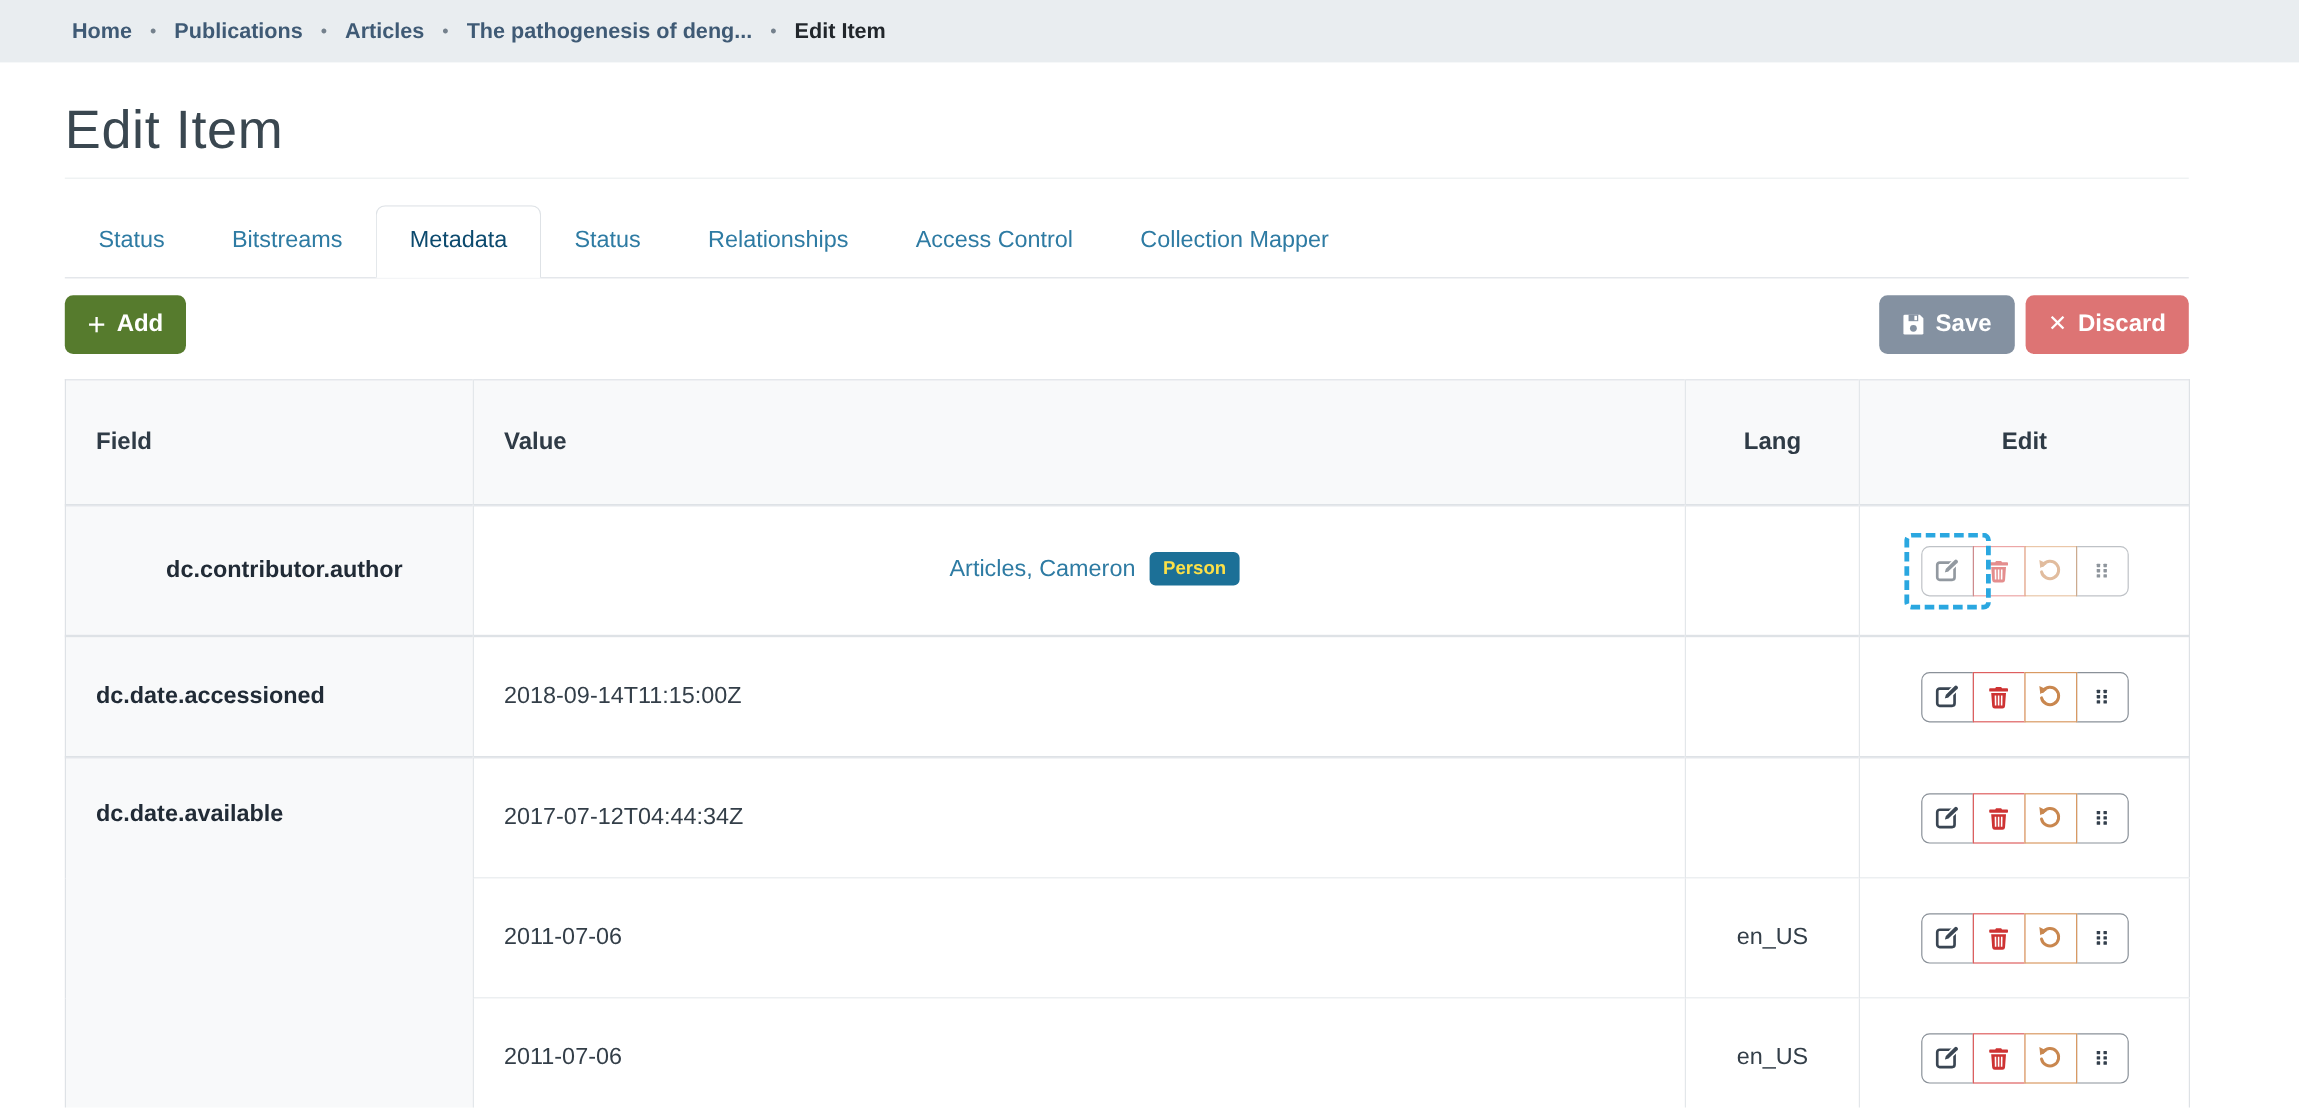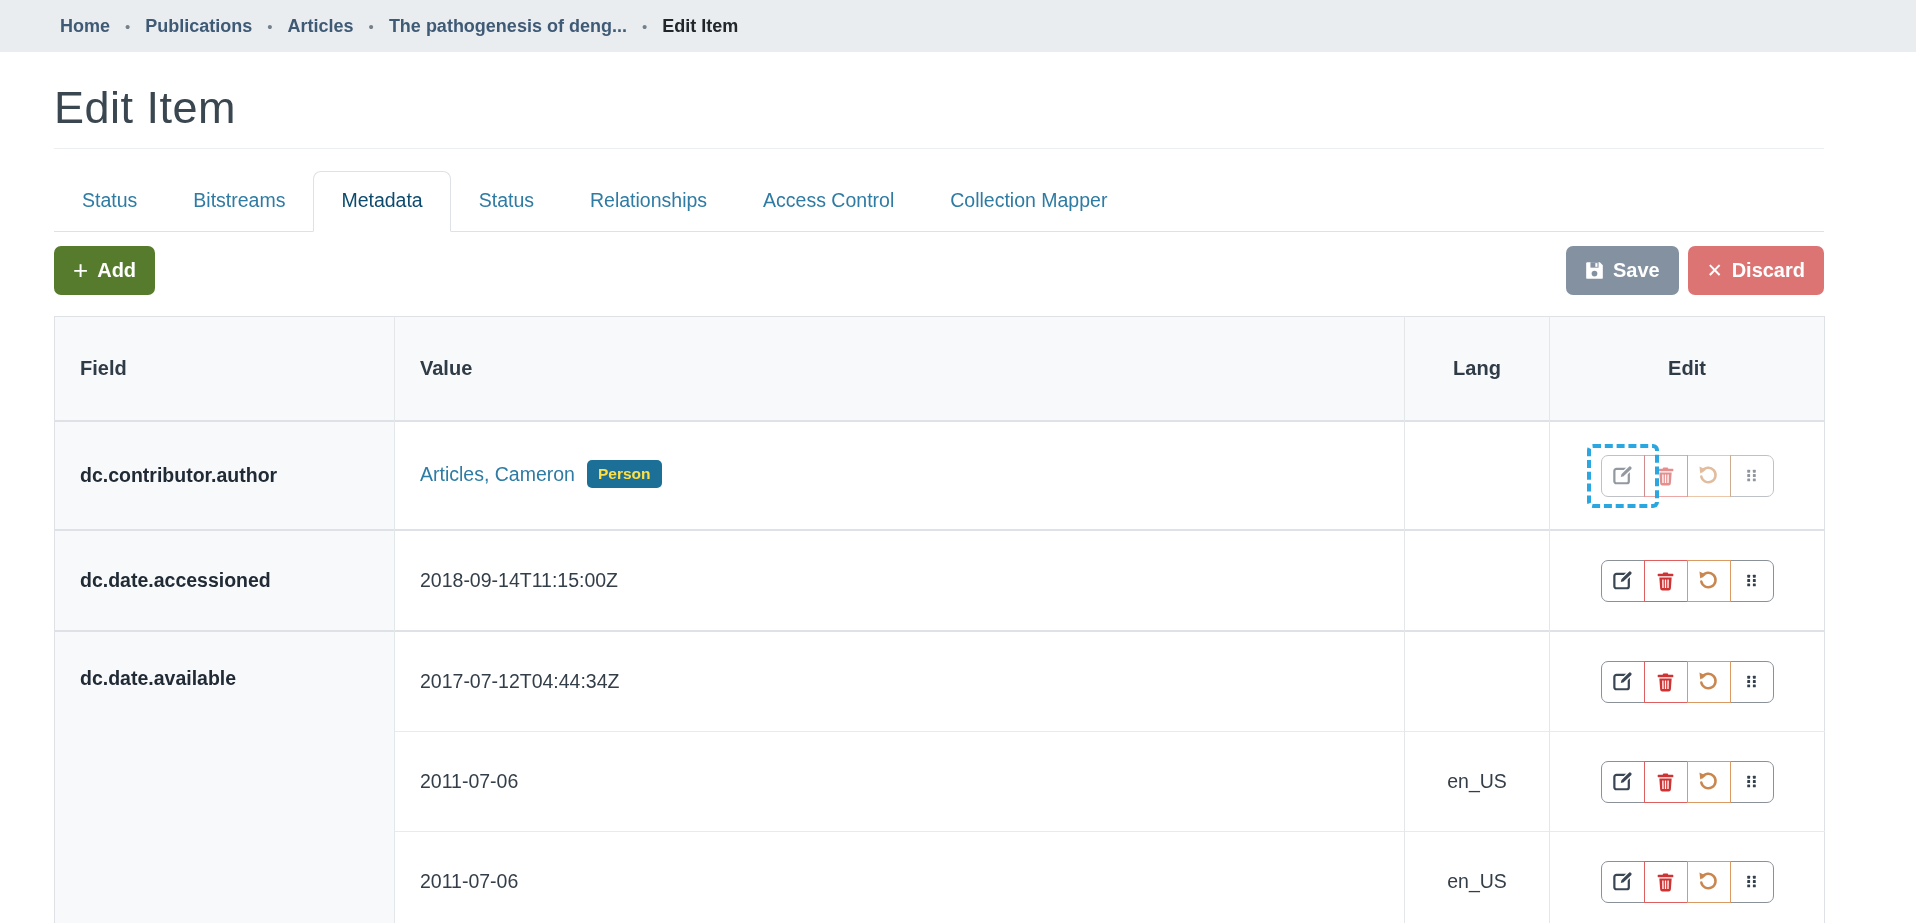--- a/index.html
+++ b/index.html
@@ -50,21 +50,21 @@
   .table-wrap{margin-top:21px;}
   table.meta-table{width:1770px;table-layout:fixed;border-collapse:collapse;
     border:1px solid var(--border-gray);background:#fff;}
   table.meta-table + table.meta-table, .head-table + table.meta-table{border-top-width:1px;}
   col.c-field{width:340px;} col.c-value{width:1010px;} col.c-lang{width:145px;} col.c-edit{width:275px;}
   th{height:104px;background:var(--cell-gray);font-size:20px;font-weight:700;color:#2f3b46;
     text-align:left;padding-left:25px;vertical-align:middle;}
   th.center{text-align:center;padding-left:0;}
   th + th, td.value-cell, td.lang-cell, td.edit-cell{border-left:1px solid #e3e7ea;}
   td{height:100px;vertical-align:middle;font-size:19.5px;}
-  tr.tall td{height:108px;}
+  tr.tall td{height:108px;text-align:center;}
   td.field-cell{background:var(--cell-gray);font-weight:700;color:#212b36;padding-left:25px;}
   td.field-cell.rowspan-cell{vertical-align:top;padding-top:35px;}
   td.value-cell{padding-left:25px;background:#fff;}
   td.lang-cell{text-align:center;color:#333e48;}
   td.edit-cell{text-align:center;}
   tr + tr td{border-top:1px solid var(--border-light);}
   .value-link{color:var(--link-blue);text-decoration:none;cursor:pointer;}
   .badge-person{display:inline-block;background:var(--badge-teal);color:#fde047;font-size:15.5px;
     font-weight:700;padding:5px 11px;border-radius:5px;margin-left:12px;position:relative;top:-2px;}
   

